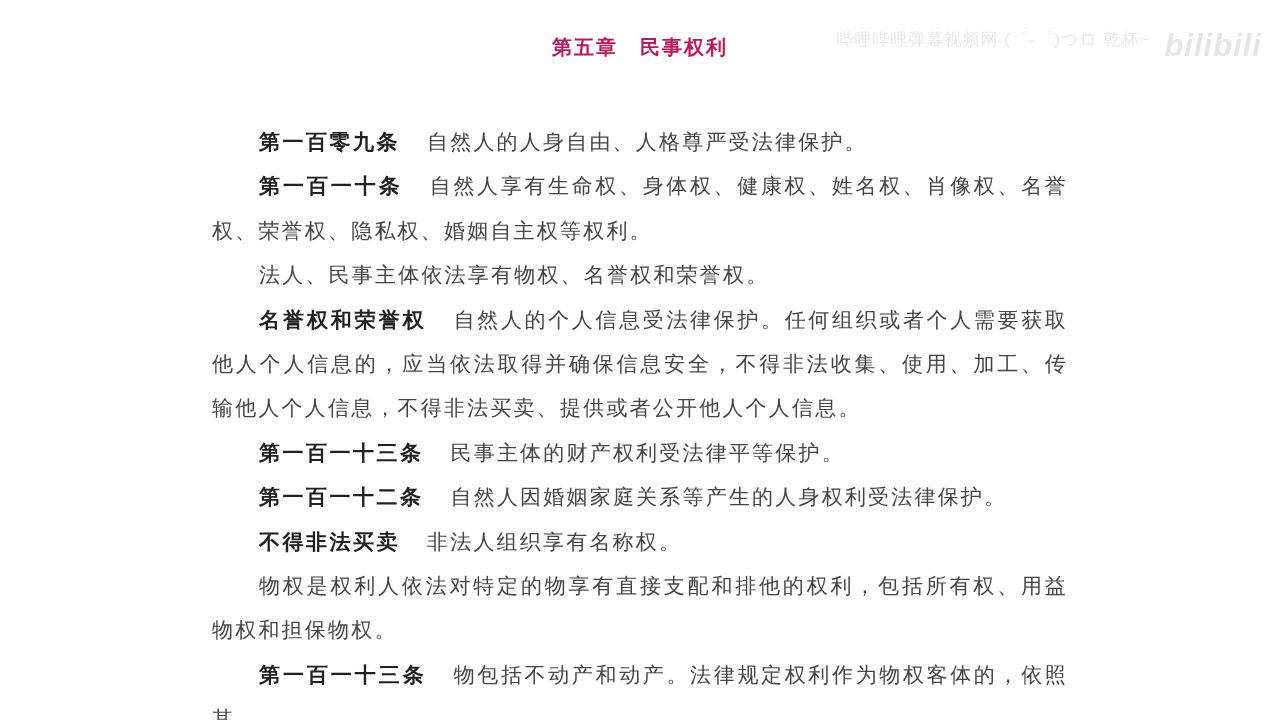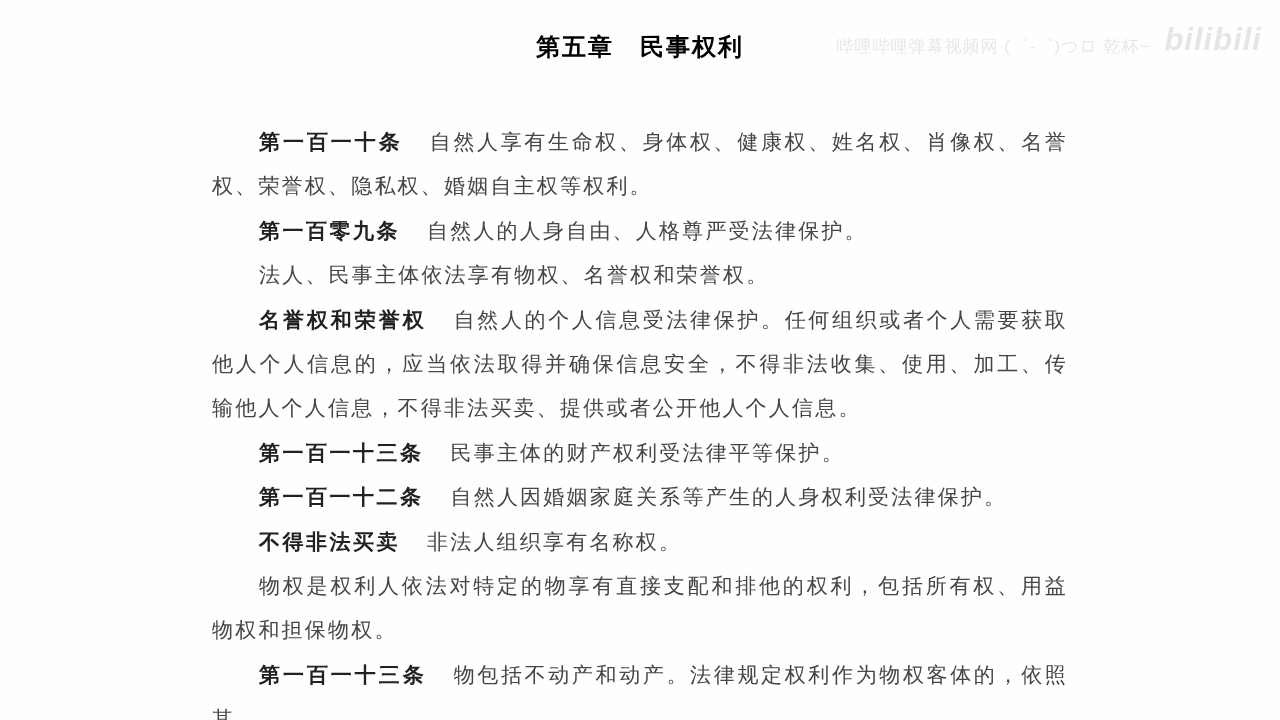--- a/index.html
+++ b/index.html
@@ -11,24 +11,24 @@
   .doc-frame {
     position: relative;
     width: 1280px;
     height: 720px;
     background: #fefefe;
     overflow: hidden;
   }
   
   .watermark {
     position: absolute;
-    top: 22px;
+    top: 28px;
     right: 18px;
     display: flex;
-    align-items: flex-end;
+    align-items: flex-start;
     gap: 14px;
     white-space: nowrap;
     pointer-events: none;
     user-select: none;
   }
   .watermark-prefix {
     font-family: "Liberation Sans", "DejaVu Sans", sans-serif;
     font-size: 17px;
     letter-spacing: 1px;
     color: rgba(150,150,150,0.22);
@@ -45,24 +45,24 @@
   }
   .doc-content {
     width: 856px;
     margin: 0 auto;
     padding-top: 30px;
   }
   .chapter-title {
     text-align: center;
     font-family: "Liberation Sans", "DejaVu Sans", sans-serif;
     font-weight: bold;
-    font-size: 24px;
+    font-size: 20px;
     line-height: 34px;
     letter-spacing: 2px;
-    color: #000000;
+    color: #be185d;
     margin-bottom: 56px;
   }
   .para {
     font-size: 21px;
     line-height: 44.4px;
     letter-spacing: 2.2px;
     color: #454545;
     text-align: justify;
     text-indent: 47px;
   }
@@ -83,25 +83,25 @@
     <span class="watermark-prefix">哔哩哔哩弹幕视频网 (゜-゜)つロ 乾杯~</span>
     <span class="watermark-logo">bilibili</span>
   </div>
 
   <div class="doc-content">
     <h1 class="chapter-title">第五章　民事权利</h1>
 
     <div>
 
         <p class="para">
-          <span class="article-no">第一百一十条</span><span>自然人享有生命权、身体权、健康权、姓名权、肖像权、名誉权、荣誉权、隐私权、婚姻自主权等权利。</span>
+          <span class="article-no">第一百零九条</span><span>自然人的人身自由、人格尊严受法律保护。</span>
         </p>
 
         <p class="para">
-          <span class="article-no">第一百零九条</span><span>自然人的人身自由、人格尊严受法律保护。</span>
+          <span class="article-no">第一百一十条</span><span>自然人享有生命权、身体权、健康权、姓名权、肖像权、名誉权、荣誉权、隐私权、婚姻自主权等权利。</span>
         </p>
 
         <p class="para">
           <span>法人、民事主体依法享有物权、名誉权和荣誉权。</span>
         </p>
 
         <p class="para">
           <span class="article-no">名誉权和荣誉权</span><span>自然人的个人信息受法律保护。任何组织或者个人需要获取他人个人信息的，应当依法取得并确保信息安全，不得非法收集、使用、加工、传输他人个人信息，不得非法买卖、提供或者公开他人个人信息。</span>
         </p>
 

